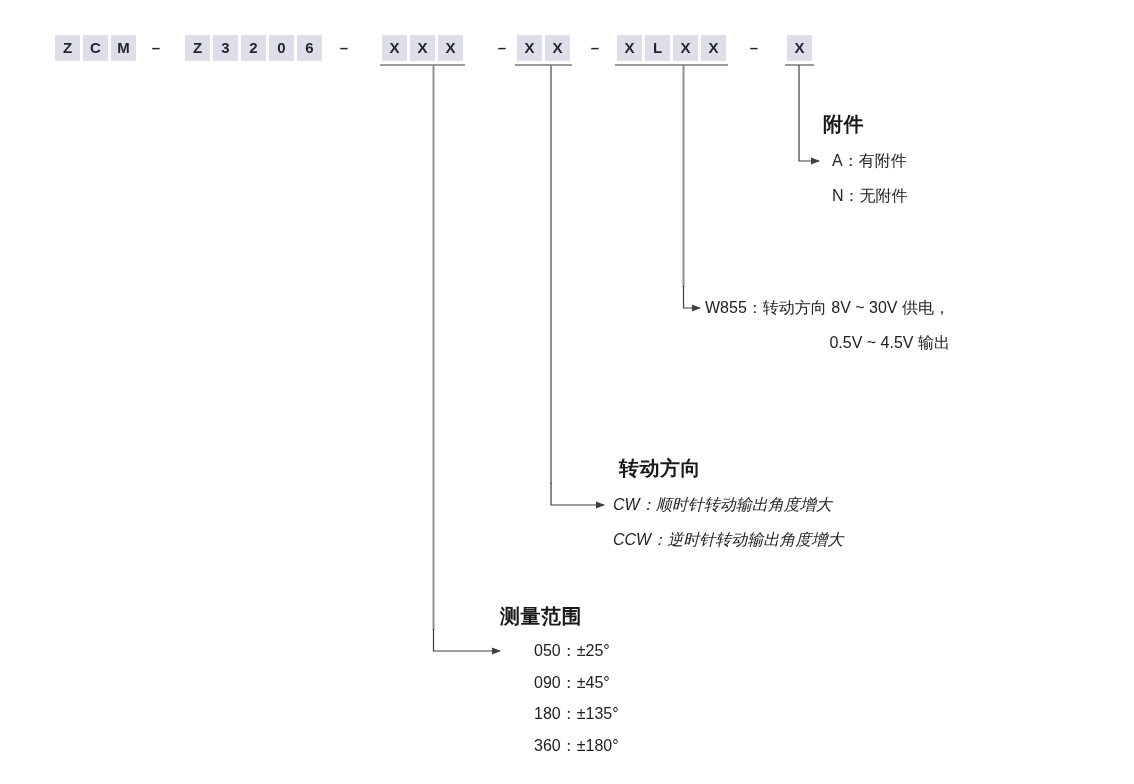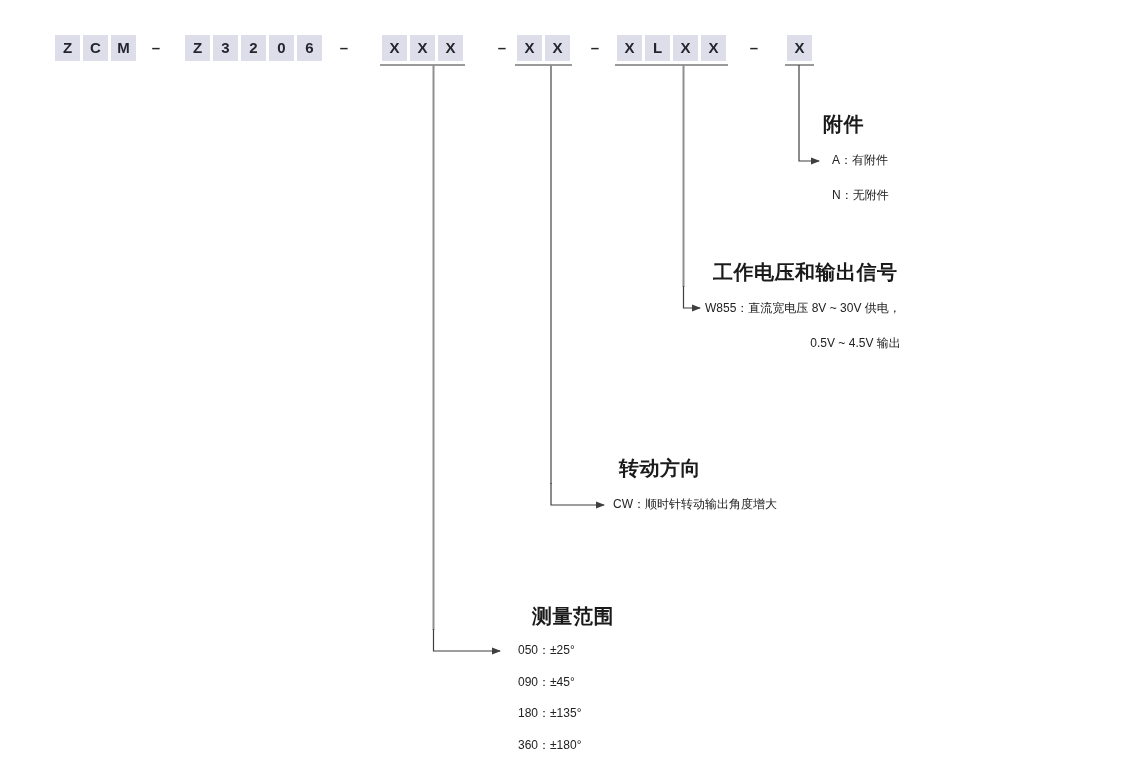--- a/index.html
+++ b/index.html
@@ -23,26 +23,26 @@
   .grp-underline{position:absolute;top:64px;height:2px;background:#9a9a9a;}
   
   svg.connectors{position:absolute;left:0;top:0;pointer-events:none;}
   
   .section-title{
     position:absolute;
     font-size:20px;font-weight:bold;color:#1a1a1a;
     letter-spacing:0.5px;line-height:24px;white-space:nowrap;
   }
   .section-items{position:absolute;white-space:nowrap;}
-  .item{font-size:12px;color:#222222;white-space:nowrap;}
+  .item{font-size:16px;color:#222222;white-space:nowrap;}
   .item .code{color:#222222;}
   .sec-accessory .item{height:35px;line-height:35px;}
   .sec-voltage  .item{height:34.5px;line-height:34.5px;}
-  .sec-rotation .item{height:35px;line-height:35px;}
-  .sec-range    .item{height:31.5px;line-height:31.5px;}
+  .sec-rotation .item{height:35px;line-height:35px;font-style:italic;}
+  .sec-range    .item{height:31.5px;line-height:31.5px;margin-left:16px;}
   .item.cont{padding-left:58px;text-align:right;}
 </style>
 </head>
 <body>
 
 <div class="stage">
 
   <div id="pn-row">
       <div class="char-box" style="left: 55px;">Z</div>
       <div class="char-box" style="left: 83px;">C</div>
@@ -95,32 +95,32 @@
       <path d="M799,65 V161 H819" stroke="#3f3f3f" stroke-width="1.2" fill="none" marker-end="url(#arr)"></path>
     </g>
   </svg>
 
   <div class="section-title" style="left:823px;top:112px;">附件</div>
   <div class="section-items sec-accessory" style="left:832px;top:143px;">
       <div class="item"><span class="code">A：</span><span>有附件</span></div>
       <div class="item"><span class="code">N：</span><span>无附件</span></div>
     </div>
 
-  <div class="section-title" style="left:713px;top:260px;">工作电压和输出信号</div>
   <div class="section-items sec-voltage" style="left:705px;top:291px;">
-      <div class="item"><span class="code">W855：</span><span>直流宽电压 8V ~ 30V 供电，</span></div>
+      <div class="item"><span class="code">W855：</span><span>转动方向 8V ~ 30V 供电，</span></div>
       <div class="item cont">0.5V ~ 4.5V 输出</div>
     </div>
 
   <div class="section-title" style="left:619px;top:456px;text-align:right;">转动方向</div>
   <div class="section-items sec-rotation" style="left:613px;top:487px;">
       <div class="item"><span class="code">CW：</span><span>顺时针转动输出角度增大</span></div>
+      <div class="item"><span class="code">CCW：</span><span>逆时针转动输出角度增大</span></div>
     </div>
 
-  <div class="section-title" style="left:532px;top:604px;">测量范围</div>
+  <div class="section-title" style="left:500px;top:604px;">测量范围</div>
   <div class="section-items sec-range" style="left:518px;top:635px;">
       <div class="item"><span class="code">050：</span><span>±25°</span></div>
       <div class="item"><span class="code">090：</span><span>±45°</span></div>
       <div class="item"><span class="code">180：</span><span>±135°</span></div>
       <div class="item"><span class="code">360：</span><span>±180°</span></div>
     </div>
 
 </div>
 
 </body></html>

